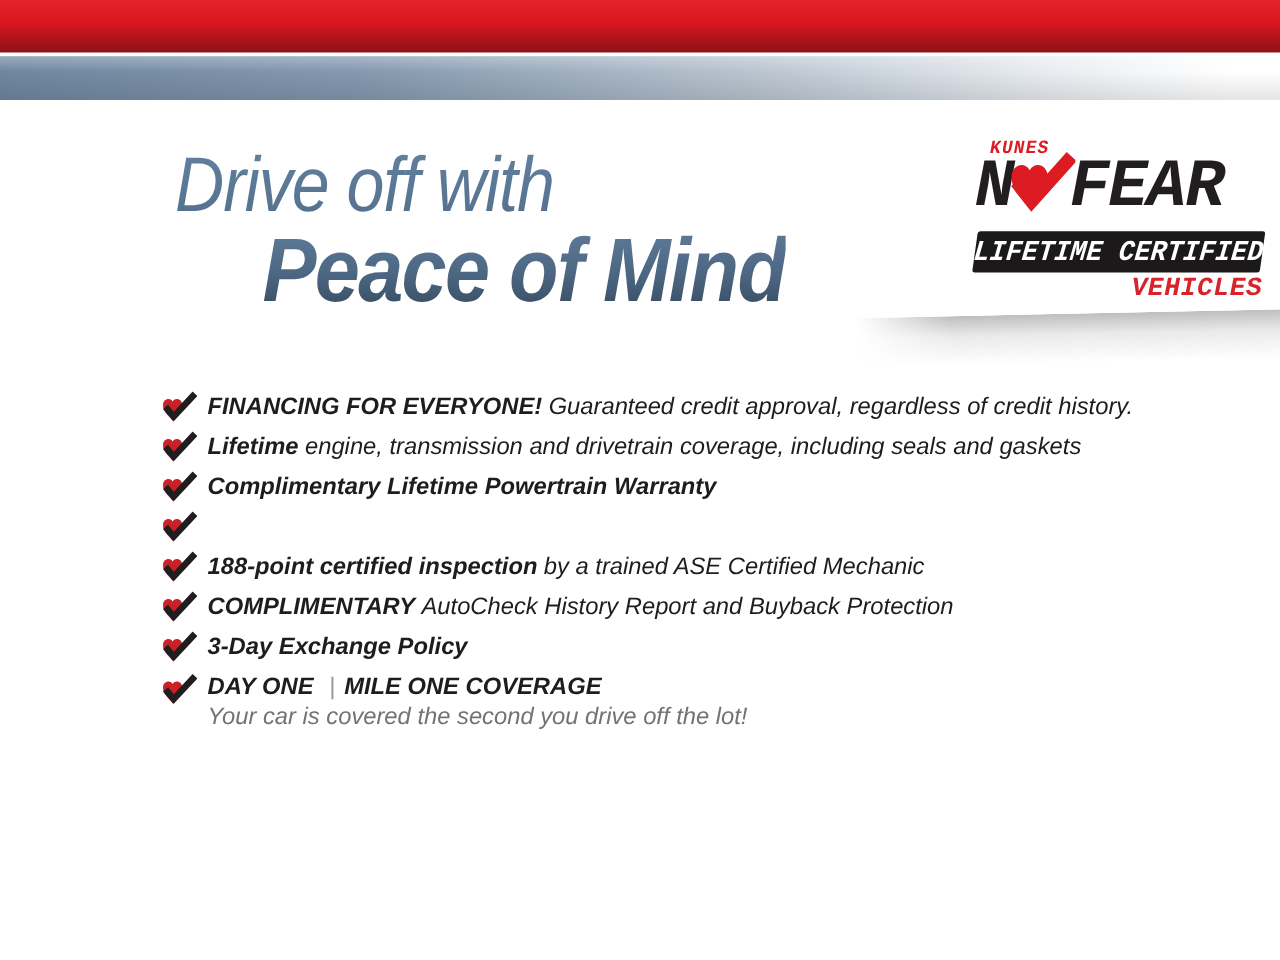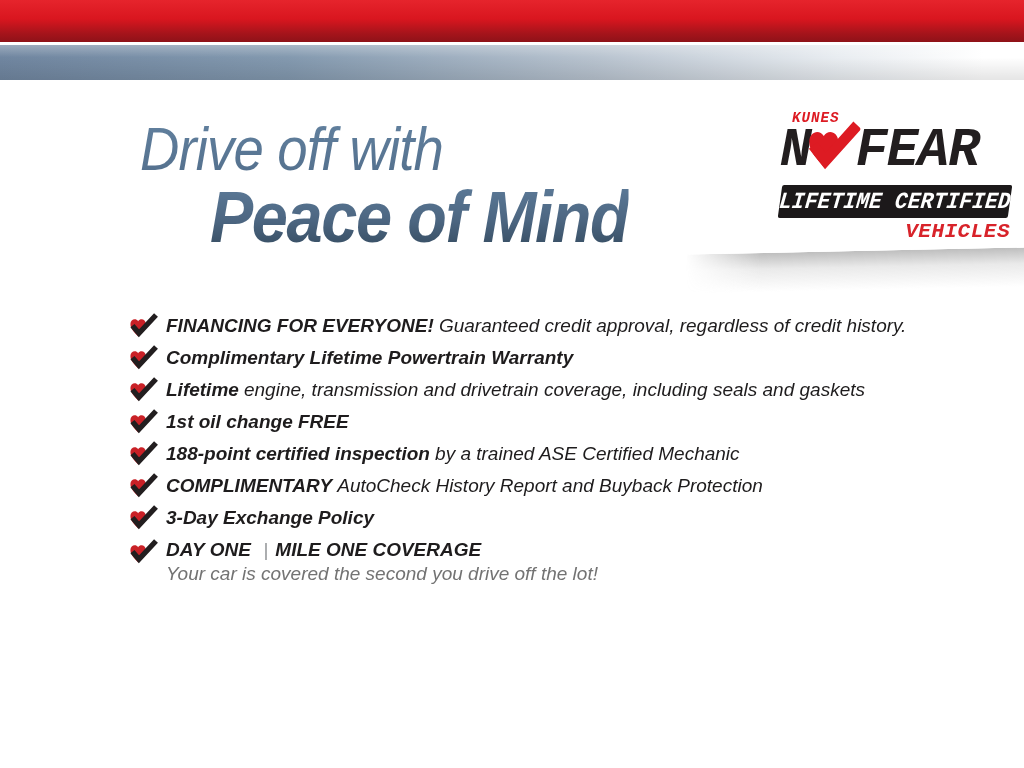--- a/index.html
+++ b/index.html
@@ -97,37 +97,36 @@
         <path d="M5 15.5 L13 25 L34 2.5" fill="none" stroke="#221e1f" stroke-width="6.5"></path>
       </svg>
       <div class="bt"><span class="seg-b">FINANCING FOR EVERYONE!</span><span class="seg-r">Guaranteed credit approval, regardless of credit history.</span></div>
     </div>
 
     <div class="row">
       <svg class="icon" width="30" height="26" viewBox="0 0 36 32">
         <path d="M12 29 C8 23.8 2.5 20.5 2.5 13.5 C2.5 7.8 9 5.4 12 10 C15 5.4 21.5 7.8 21.5 13.5 C21.5 20.5 16 23.8 12 29 Z" fill="#c92127"></path>
         <path d="M5 15.5 L13 25 L34 2.5" fill="none" stroke="#221e1f" stroke-width="6.5"></path>
       </svg>
+      <div class="bt"><span class="seg-b">Lifetime</span><span class="seg-r">engine, transmission and drivetrain coverage, including seals and gaskets</span></div>
+    </div>
+
+    <div class="row">
+      <svg class="icon" width="30" height="26" viewBox="0 0 36 32">
+        <path d="M12 29 C8 23.8 2.5 20.5 2.5 13.5 C2.5 7.8 9 5.4 12 10 C15 5.4 21.5 7.8 21.5 13.5 C21.5 20.5 16 23.8 12 29 Z" fill="#c92127"></path>
+        <path d="M5 15.5 L13 25 L34 2.5" fill="none" stroke="#221e1f" stroke-width="6.5"></path>
+      </svg>
       <div class="bt"><span class="seg-b">Complimentary Lifetime Powertrain Warranty</span><span class="seg-r"></span></div>
     </div>
 
     <div class="row">
       <svg class="icon" width="30" height="26" viewBox="0 0 36 32">
         <path d="M12 29 C8 23.8 2.5 20.5 2.5 13.5 C2.5 7.8 9 5.4 12 10 C15 5.4 21.5 7.8 21.5 13.5 C21.5 20.5 16 23.8 12 29 Z" fill="#c92127"></path>
         <path d="M5 15.5 L13 25 L34 2.5" fill="none" stroke="#221e1f" stroke-width="6.5"></path>
       </svg>
-      <div class="bt"><span class="seg-b">Lifetime</span><span class="seg-r">engine, transmission and drivetrain coverage, including seals and gaskets</span></div>
-    </div>
-
-    <div class="row">
-      <svg class="icon" width="30" height="26" viewBox="0 0 36 32">
-        <path d="M12 29 C8 23.8 2.5 20.5 2.5 13.5 C2.5 7.8 9 5.4 12 10 C15 5.4 21.5 7.8 21.5 13.5 C21.5 20.5 16 23.8 12 29 Z" fill="#c92127"></path>
-        <path d="M5 15.5 L13 25 L34 2.5" fill="none" stroke="#221e1f" stroke-width="6.5"></path>
-      </svg>
-      <div class="bt"><span class="seg-b">1st oil change FREE</span><span class="seg-r"></span></div>
     </div>
 
     <div class="row">
       <svg class="icon" width="30" height="26" viewBox="0 0 36 32">
         <path d="M12 29 C8 23.8 2.5 20.5 2.5 13.5 C2.5 7.8 9 5.4 12 10 C15 5.4 21.5 7.8 21.5 13.5 C21.5 20.5 16 23.8 12 29 Z" fill="#c92127"></path>
         <path d="M5 15.5 L13 25 L34 2.5" fill="none" stroke="#221e1f" stroke-width="6.5"></path>
       </svg>
       <div class="bt"><span class="seg-b">188-point certified inspection</span><span class="seg-r">by a trained ASE Certified Mechanic</span></div>
     </div>
 

